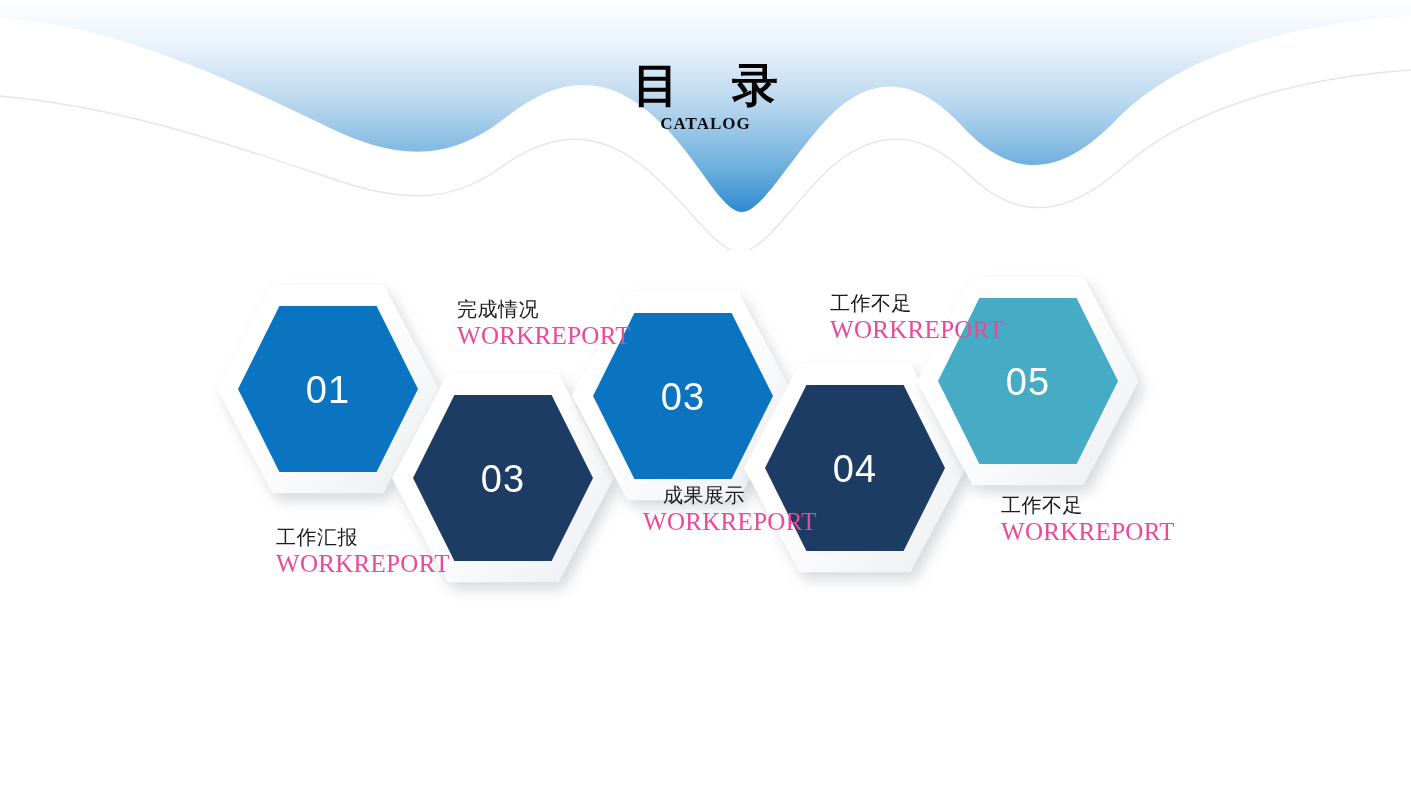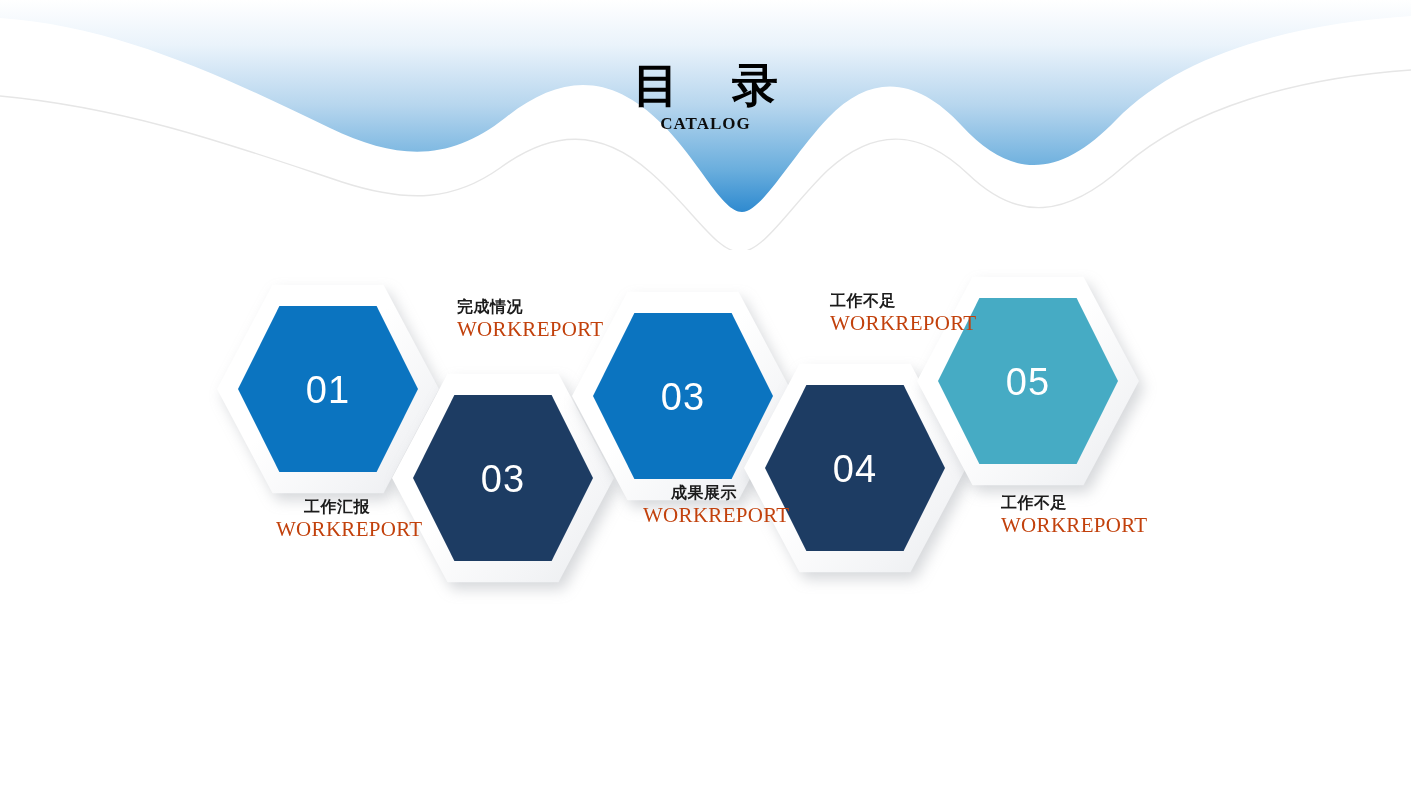--- a/index.html
+++ b/index.html
@@ -107,30 +107,30 @@
 
   
   .hex-label {
     position: absolute;
     z-index: 5;
     font-family: "Liberation Serif", "DejaVu Serif", serif;
     color: #1b1b1b;
     line-height: 1.16;
   }
   .hex-label .cn {
-    font-size: 16px;
-    font-weight: bold;
+    font-size: 20px;
+    font-weight: normal;
     display: block;
     letter-spacing: 0.5px;
   }
   .hex-label .en {
-    font-size: 21px;
+    font-size: 25px;
     display: block;
     letter-spacing: 0.3px;
-    color: #c2410c;
+    color: #ec4899;
   }
 </style>
 </head>
 <body>
 
 <div id="slide">
 
   <div class="wave-band">
     <svg viewBox="0 0 1411 250" xmlns="http://www.w3.org/2000/svg" aria-hidden="true">
       <defs>
@@ -175,21 +175,21 @@
   </div>
 
   <div class="hex-group" style="left:217px; top:278px;">
     <div class="hex-outer">
         <div class="shell"></div>
       </div>
     <div class="hex-inner" style="background:#0b74c0;">
       <span class="hex-num">01</span>
     </div>
   </div>
-  <div class="hex-label" style="left:276px; top:498px; width:122px; text-align:center;">
+  <div class="hex-label" style="left:276px; top:526px; width:122px; text-align:left;">
     <span class="cn">工作汇报</span>
     <span class="en">WORKREPORT</span>
   </div>
 
   <div class="hex-group" style="left:392px; top:367px;">
     <div class="hex-outer">
         <div class="shell"></div>
       </div>
     <div class="hex-inner" style="background:#1d3c63;">
       <span class="hex-num">03</span>

